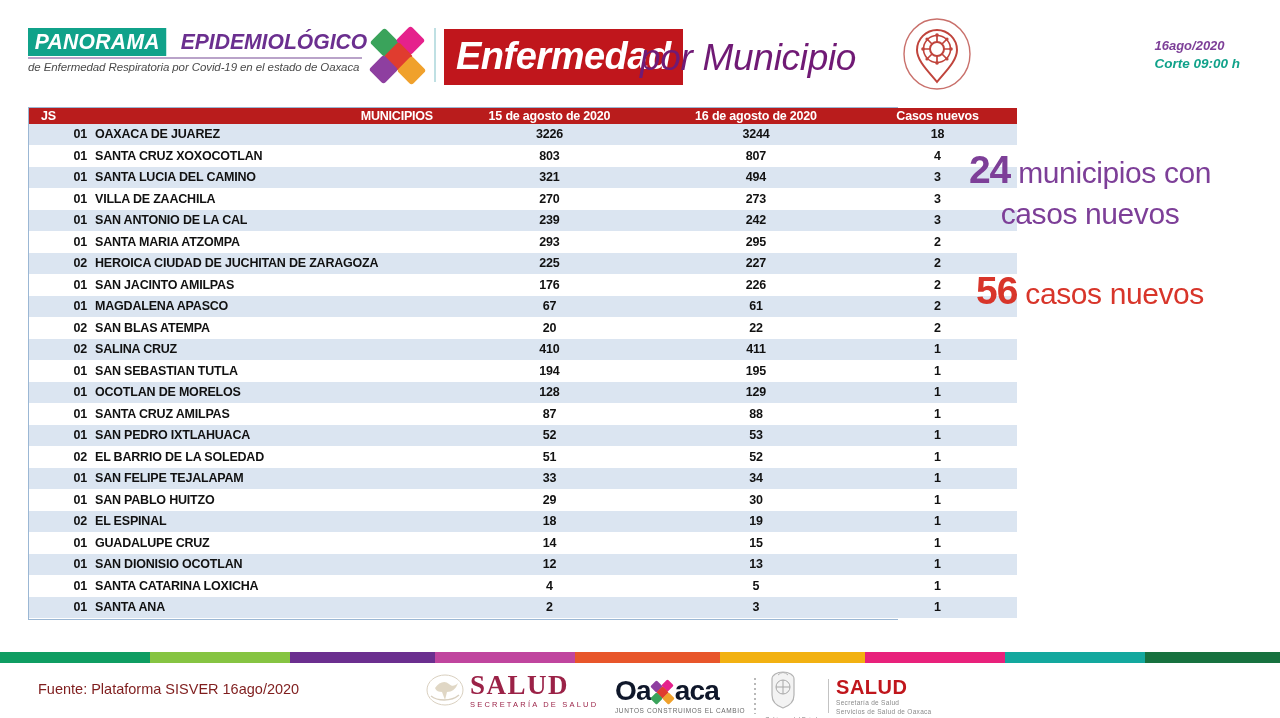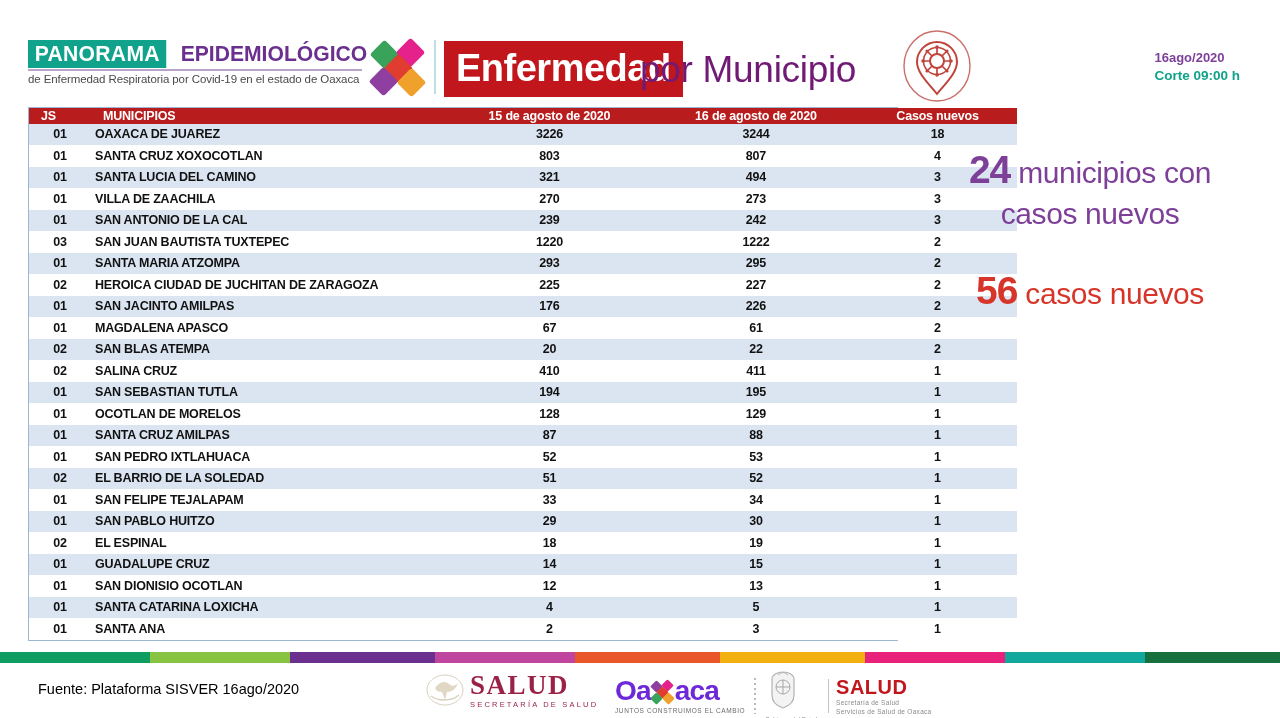--- a/index.html
+++ b/index.html
@@ -13,23 +13,24 @@
     height: 718px;
     overflow: hidden;
     font-family: "Liberation Sans", sans-serif;
     color: #222;
     position: relative;
   }
 
   
   .header {
     position: absolute;
-    left: 0; top: 16px;
+    left: 0; top: 4px;
     width: 1280px;
     height: 100px;
+    font-style: italic;
   }
   .brand-block {
     position: absolute;
     left: 28px;
     top: 24px;
     width: 340px;
   }
   .brand-line1 {
     display: flex;
     align-items: stretch;
@@ -171,36 +172,36 @@
     background: #b91c1c;
     color: #ffffff;
     font-size: 12.5px;
     font-weight: bold;
     height: 16px;
     padding: 0 12px;
     white-space: nowrap;
     letter-spacing: -0.2px;
   }
   th.c-js   { width: 38px;  text-align: left;   padding-left: 9px; }
-  th.c-mun  { width: 330px; text-align: left;   padding-left: 9px; margin-left: 48px; }
+  th.c-mun  { width: 330px; text-align: right;   padding-left: 9px; margin-left: 48px; }
   th.c-d1   { width: 185px; text-align: center; }
   th.c-d2   { width: 180px; text-align: center; }
   th.c-new  { width: 135px; text-align: center; }
 
   table.data td {
     font-size: 12.5px;
     font-weight: bold;
     color: #111;
     height: 20.5px;
     padding: 0 4px;
     border-bottom: 1px solid #ffffff;
     white-space: nowrap;
     letter-spacing: -0.2px;
   }
-  td.c-js  { text-align: center; }
+  td.c-js  { text-align: right; }
   td.c-mun { text-align: left; padding-left: 9px; }
   td.c-d1, td.c-d2, td.c-new { text-align: center; }
 
   table.data tbody tr:nth-child(odd)  { background: #dbe5f1; }
   table.data tbody tr:nth-child(even) { background: #ffffff; }
 
   
   .summary {
     position: absolute;
     left: 915px;
@@ -250,21 +251,21 @@
     top: 663px;
     width: 1280px;
     height: 55px;
     background: #ffffff;
   }
   .fuente {
     position: absolute;
     left: 38px;
     top: 18px;
     font-size: 14.5px;
-    color: #000000;
+    color: #7f1d1d;
   }
   .logo-federal {
     position: absolute;
     left: 425px;
     top: 4px;
     display: flex;
     align-items: center;
     height: 46px;
   }
   .eagle {
@@ -290,21 +291,21 @@
   .logo-oax {
     position: absolute;
     left: 615px;
     top: 6px;
     display: flex;
     align-items: center;
   }
   .oax-word {
     font-size: 28px;
     font-weight: bold;
-    color: #6d28d9;
+    color: #0f172a;
     letter-spacing: -0.8px;
     line-height: 1;
     position: relative;
   }
   .oax-sub {
     font-size: 6.5px;
     color: #6a6a6a;
     letter-spacing: 0.6px;
     margin-top: 2px;
   }
@@ -471,27 +472,20 @@
           <td class="c-new">3</td>
         </tr>
         <tr>
           <td class="c-js">01</td>
           <td class="c-mun">SAN ANTONIO DE LA CAL</td>
           <td class="c-d1">239</td>
           <td class="c-d2">242</td>
           <td class="c-new">3</td>
         </tr>
         <tr>
-          <td class="c-js">03</td>
-          <td class="c-mun">SAN JUAN BAUTISTA TUXTEPEC</td>
-          <td class="c-d1">1220</td>
-          <td class="c-d2">1222</td>
-          <td class="c-new">2</td>
-        </tr>
-        <tr>
           <td class="c-js">01</td>
           <td class="c-mun">SANTA MARIA ATZOMPA</td>
           <td class="c-d1">293</td>
           <td class="c-d2">295</td>
           <td class="c-new">2</td>
         </tr>
         <tr>
           <td class="c-js">02</td>
           <td class="c-mun">HEROICA CIUDAD DE JUCHITAN DE ZARAGOZA</td>
           <td class="c-d1">225</td>

